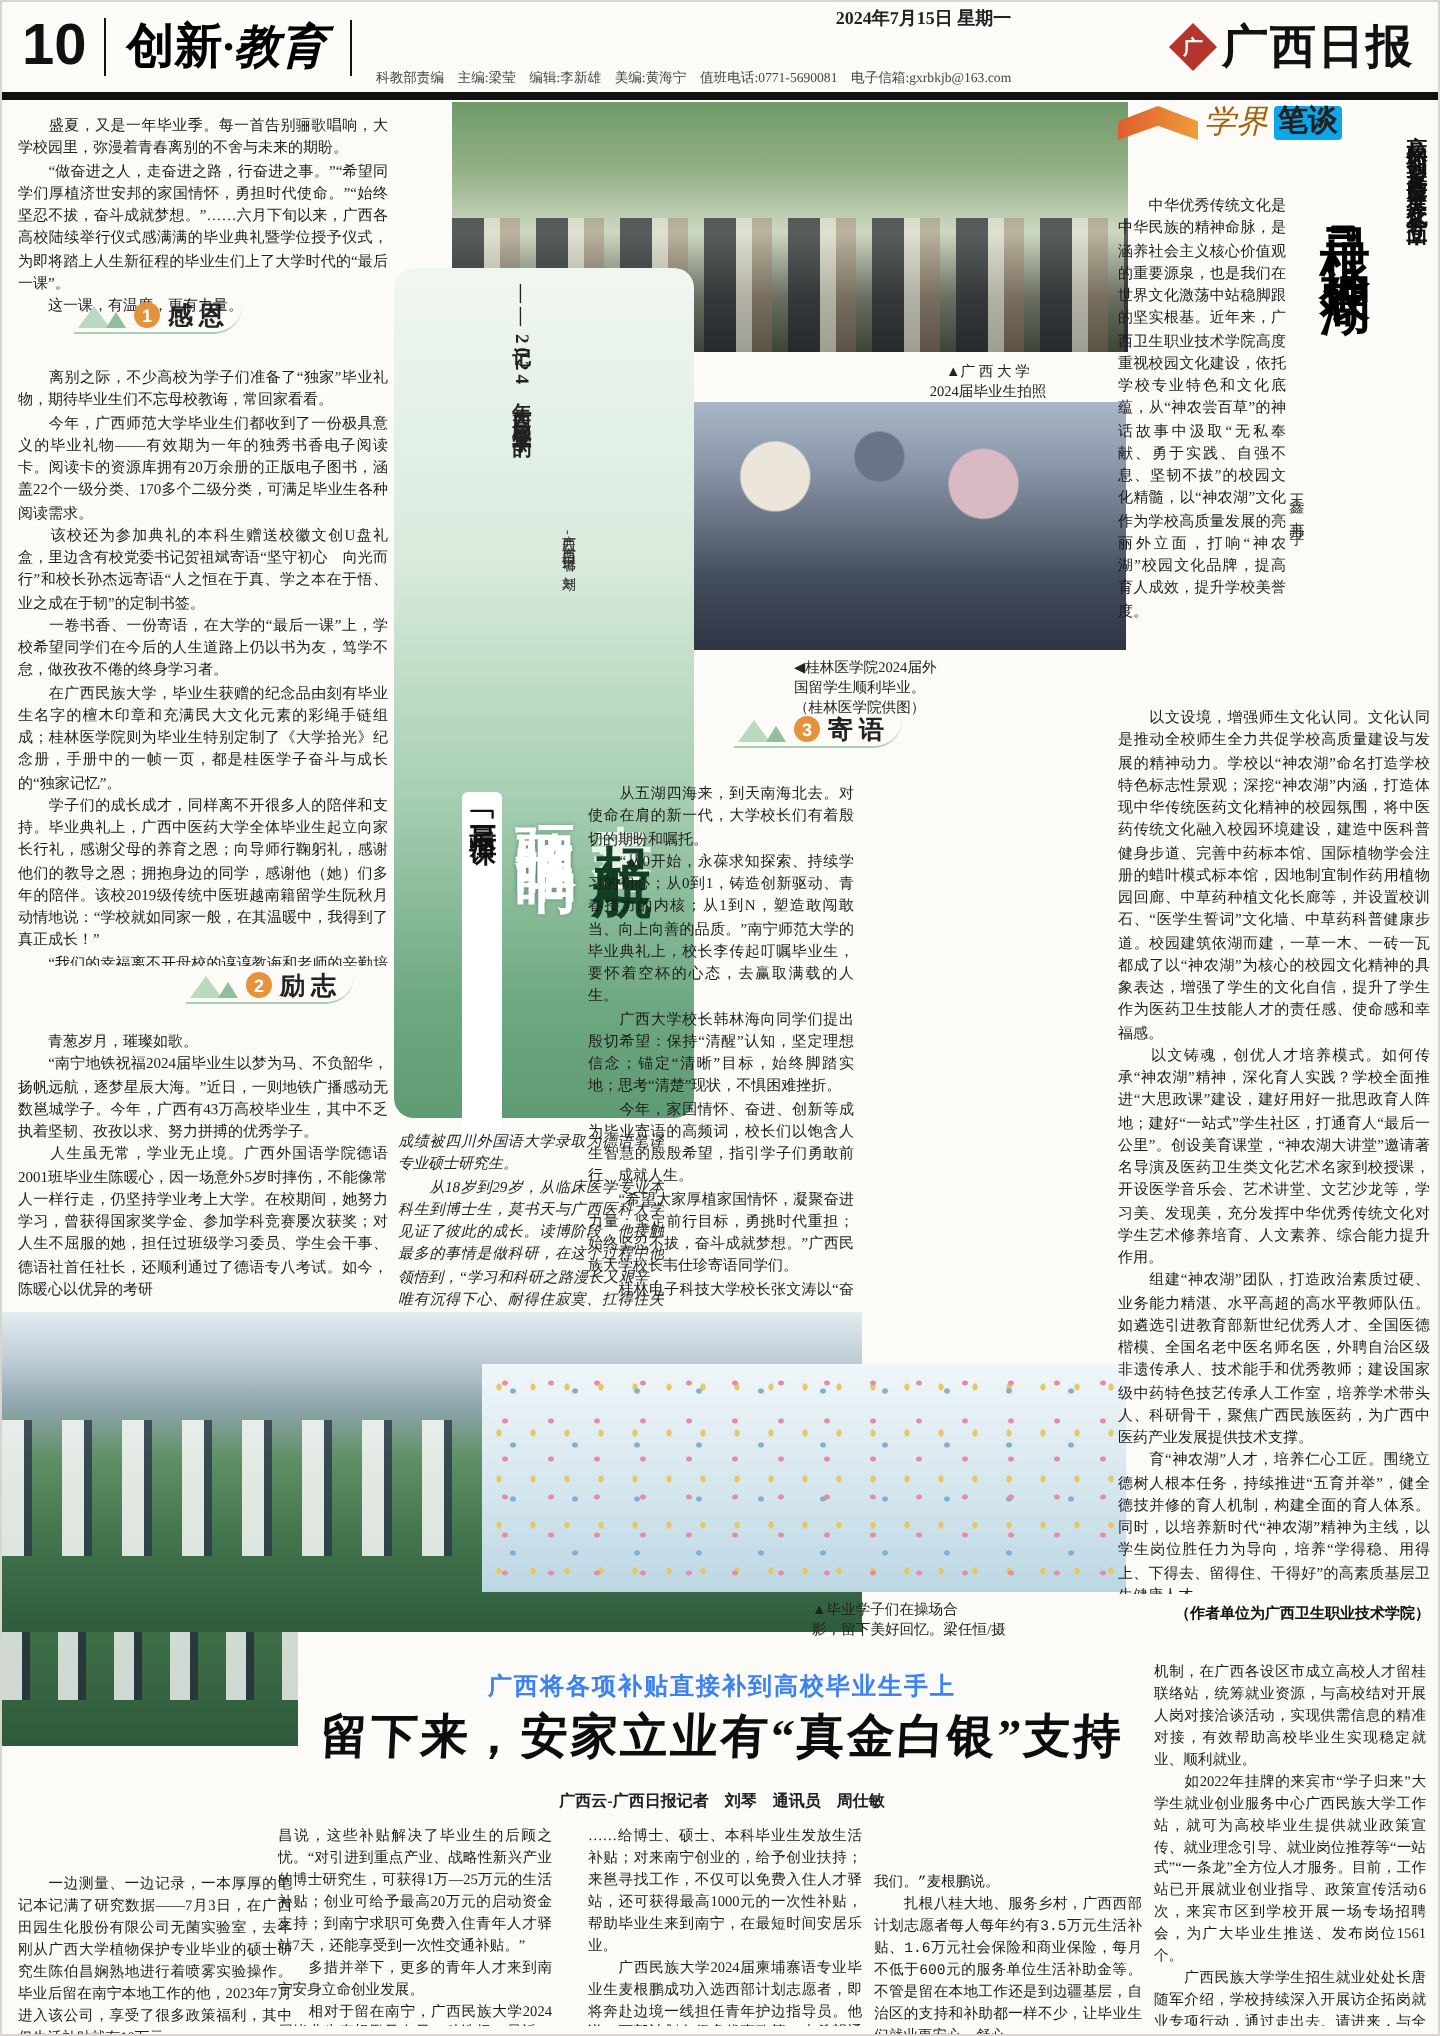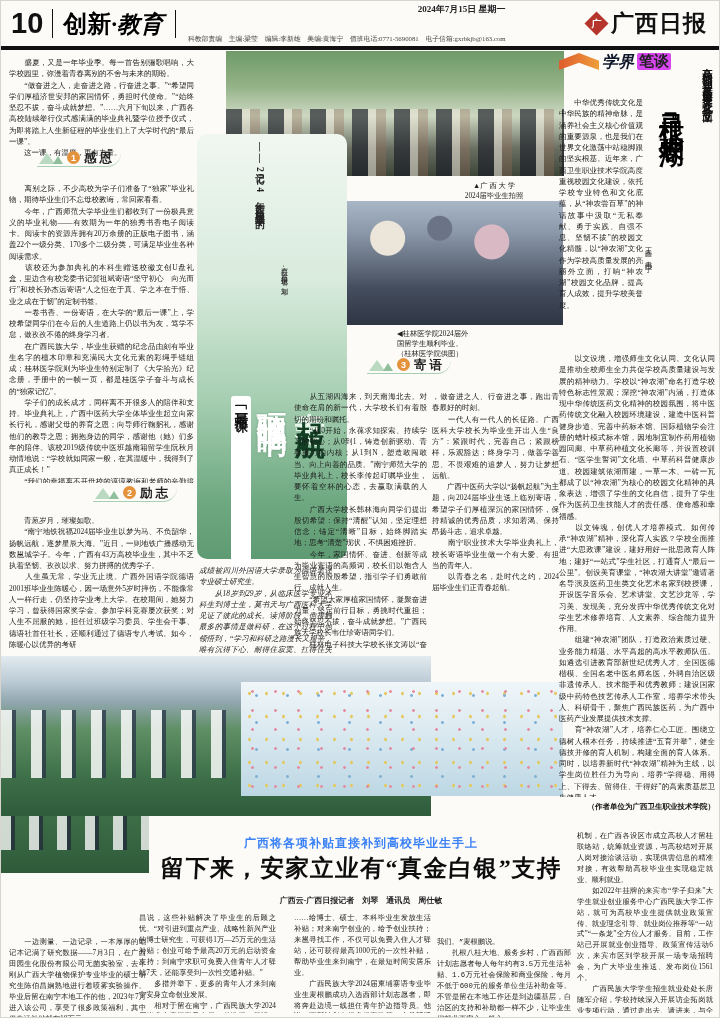--- a/index.html
+++ b/index.html
@@ -57,22 +57,22 @@
   .t-chip{font-size:13.5px;font-weight:bold;color:#111;background:#fff;padding:4px 1px;letter-spacing:2px;border-radius:3px;}
   .t-byl{font-size:7px;color:#333;letter-spacing:1px;}
   .bigcol{font-size:30px;font-weight:900;letter-spacing:5px;line-height:1;font-family:"Liberation Serif",serif;}
   .bc-white{color:#ffffff;text-shadow:0 0 2px rgba(30,80,50,.35);}
   .bc-a{color:#e7f5ea;}
   .bc-b{color:#123f24;}
 
   
   .opbadge{display:flex;align-items:flex-end;gap:3px;}
   .book{width:40px;height:17px;background:linear-gradient(100deg,#de5a2d 0%,#ef9f3b 100%);clip-path:polygon(0 45%,50% 0,100% 45%,100% 100%,50% 58%,0 100%);}
-  .opb-a{font-size:16px;font-weight:bold;font-style:italic;color:#0f172a;line-height:1;}
-  .opb-b{font-size:15px;font-weight:bold;color:#222;line-height:1;background:#d946ef;padding:1px 2px;border-radius:2px;}
+  .opb-a{font-size:16px;font-weight:normal;font-style:italic;color:#a16207;line-height:1;}
+  .opb-b{font-size:15px;font-weight:bold;color:#222;line-height:1;background:#0ea5e9;padding:1px 2px;border-radius:2px;}
   .op-kicker{font-size:10.5px;font-weight:bold;color:#111;letter-spacing:3px;}
   .op-title{font-size:25px;font-weight:900;color:#000;letter-spacing:6px;}
   .op-authors{font-size:7.5px;color:#333;letter-spacing:2px;}
   .op-footer{font-size:7.5px;font-weight:bold;text-align:right;color:#111;}
 
   
   .b-kicker{font-size:12px;font-weight:bold;text-align:center;color:#3b82f6;letter-spacing:1px;}
   .b-head{font-size:23.5px;font-weight:900;text-align:center;color:#0d0d0d;letter-spacing:1.5px;transform:skewX(-3deg);}
   .b-byl{font-size:8px;text-align:center;color:#222;font-weight:bold;}
 </style>
@@ -155,29 +155,26 @@
       <span class="tri2"></span>
     <span class="num">3</span>
     <span class="lbl">寄语</span>
   </div>
   <div class="abs txt" style="left:293px;top:390px;width:133px;height:260px;">　　从五湖四海来，到天南海北去。对使命在肩的新一代，大学校长们有着殷切的期盼和嘱托。
 　　“从0开始，永葆求知探索、持续学习的初心；从0到1，铸造创新驱动、青春接力的内核；从1到N，塑造敢闯敢当、向上向善的品质。”南宁师范大学的毕业典礼上，校长李传起叮嘱毕业生，要怀着空杯的心态，去赢取满载的人生。
 　　广西大学校长韩林海向同学们提出殷切希望：保持“清醒”认知，坚定理想信念；锚定“清晰”目标，始终脚踏实地；思考“清楚”现状，不惧困难挫折。
 　　今年，家国情怀、奋进、创新等成为毕业寄语的高频词，校长们以饱含人生智慧的殷殷希望，指引学子们勇敢前行、成就人生。
 　　“希望大家厚植家国情怀，凝聚奋进力量；坚定前行目标，勇挑时代重担；始终坚忍不拔，奋斗成就梦想。”广西民族大学校长韦仕珍寄语同学们。
 　　桂林电子科技大学校长张文涛以“奋进以成”4个字与毕业生们共勉，希望同学们把奋进作为人生的主题</div>
-  <div class="abs txt" style="left:431px;top:390px;width:127px;height:286px;">，做奋进之人、行奋进之事，跑出青春最好的时刻。
-　　一代人有一代人的长征路。广西医科大学校长为毕业生开出人生“良方”：紧跟时代，完善自己；紧跟榜样，乐观豁达；终身学习，做善学善思、不畏艰难的追梦人，努力让梦想远航。
-　　广西中医药大学以“扬帆起航”为主题，向2024届毕业生送上临别寄语，希望学子们厚植深沉的家国情怀，保持精诚的优秀品质，求知若渴、保持昂扬斗志，追求卓越。
-　　南宁职业技术大学毕业典礼上，校长寄语毕业生做一个有大爱、有担当的青年人。
-　　以青春之名，赴时代之约，2024届毕业生们正青春起航。</div>
 
   <div class="abs photo ph-field" style="left:0px;top:655px;width:430px;height:160px;"></div>
   <div class="abs photo ph-ext" style="left:0px;top:815px;width:148px;height:57px;"></div>
   <div class="abs photo ph-fall" style="left:240px;top:681px;width:322px;height:114px;"></div>
+  <div class="abs caption" style="left:405px;top:799px;width:162px;height:26px;">▲毕业学子们在操场合
+影，留下美好回忆。梁任恒/摄</div>
 
   <div class="abs opbadge" style="left:558px;top:52px;">
     <span class="book"></span>
     <span class="opb-a">学界</span>
     <span class="opb-b">笔谈</span>
   </div>
   <div class="abs txt" style="left:558px;top:96px;width:84px;height:250px;">　　中华优秀传统文化是中华民族的精神命脉，是涵养社会主义核心价值观的重要源泉，也是我们在世界文化激荡中站稳脚跟的坚实根基。近年来，广西卫生职业技术学院高度重视校园文化建设，依托学校专业特色和文化底蕴，从“神农尝百草”的神话故事中汲取“无私奉献、勇于实践、自强不息、坚韧不拔”的校园文化精髓，以“神农湖”文化作为学校高质量发展的亮丽外立面，打响“神农湖”校园文化品牌，提高育人成效，提升学校美誉度。</div>
   <div class="abs vert op-kicker" style="left:699px;top:58px;height:276px;">高校如何塑造高质量发展文化外立面？</div>
   <div class="abs vert op-title" style="left:654px;top:92px;height:258px;">寻根『神农湖』</div>
   <div class="abs vert op-authors" style="left:642px;top:240px;height:80px;">王鑫　韦丹宇</div>

